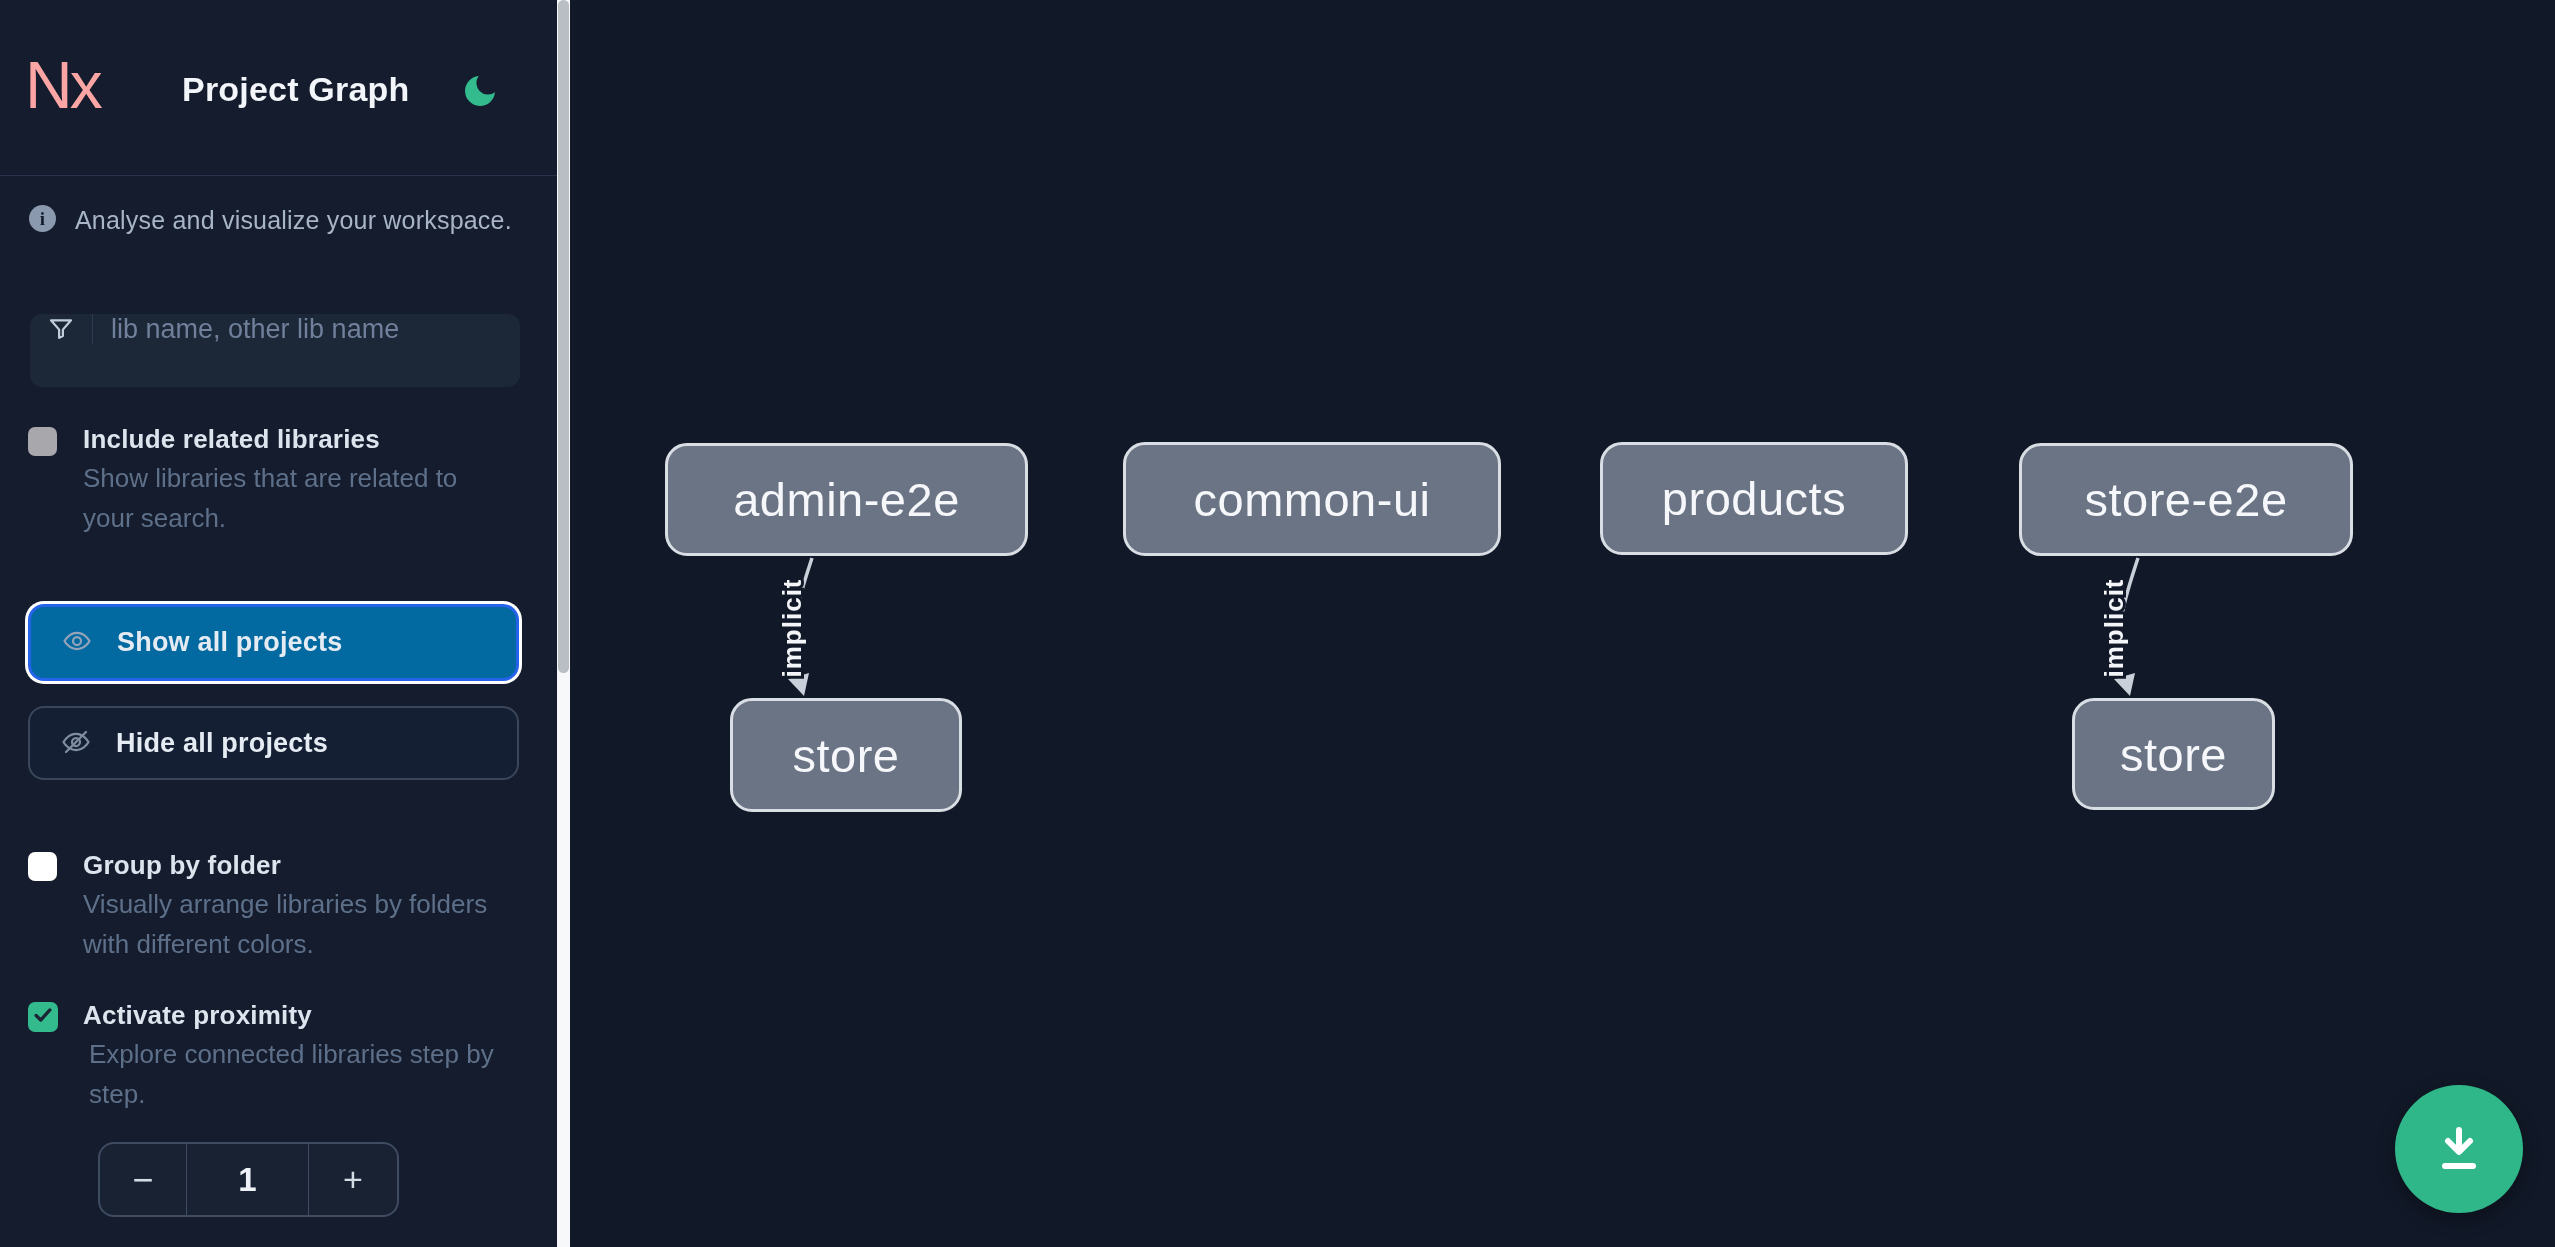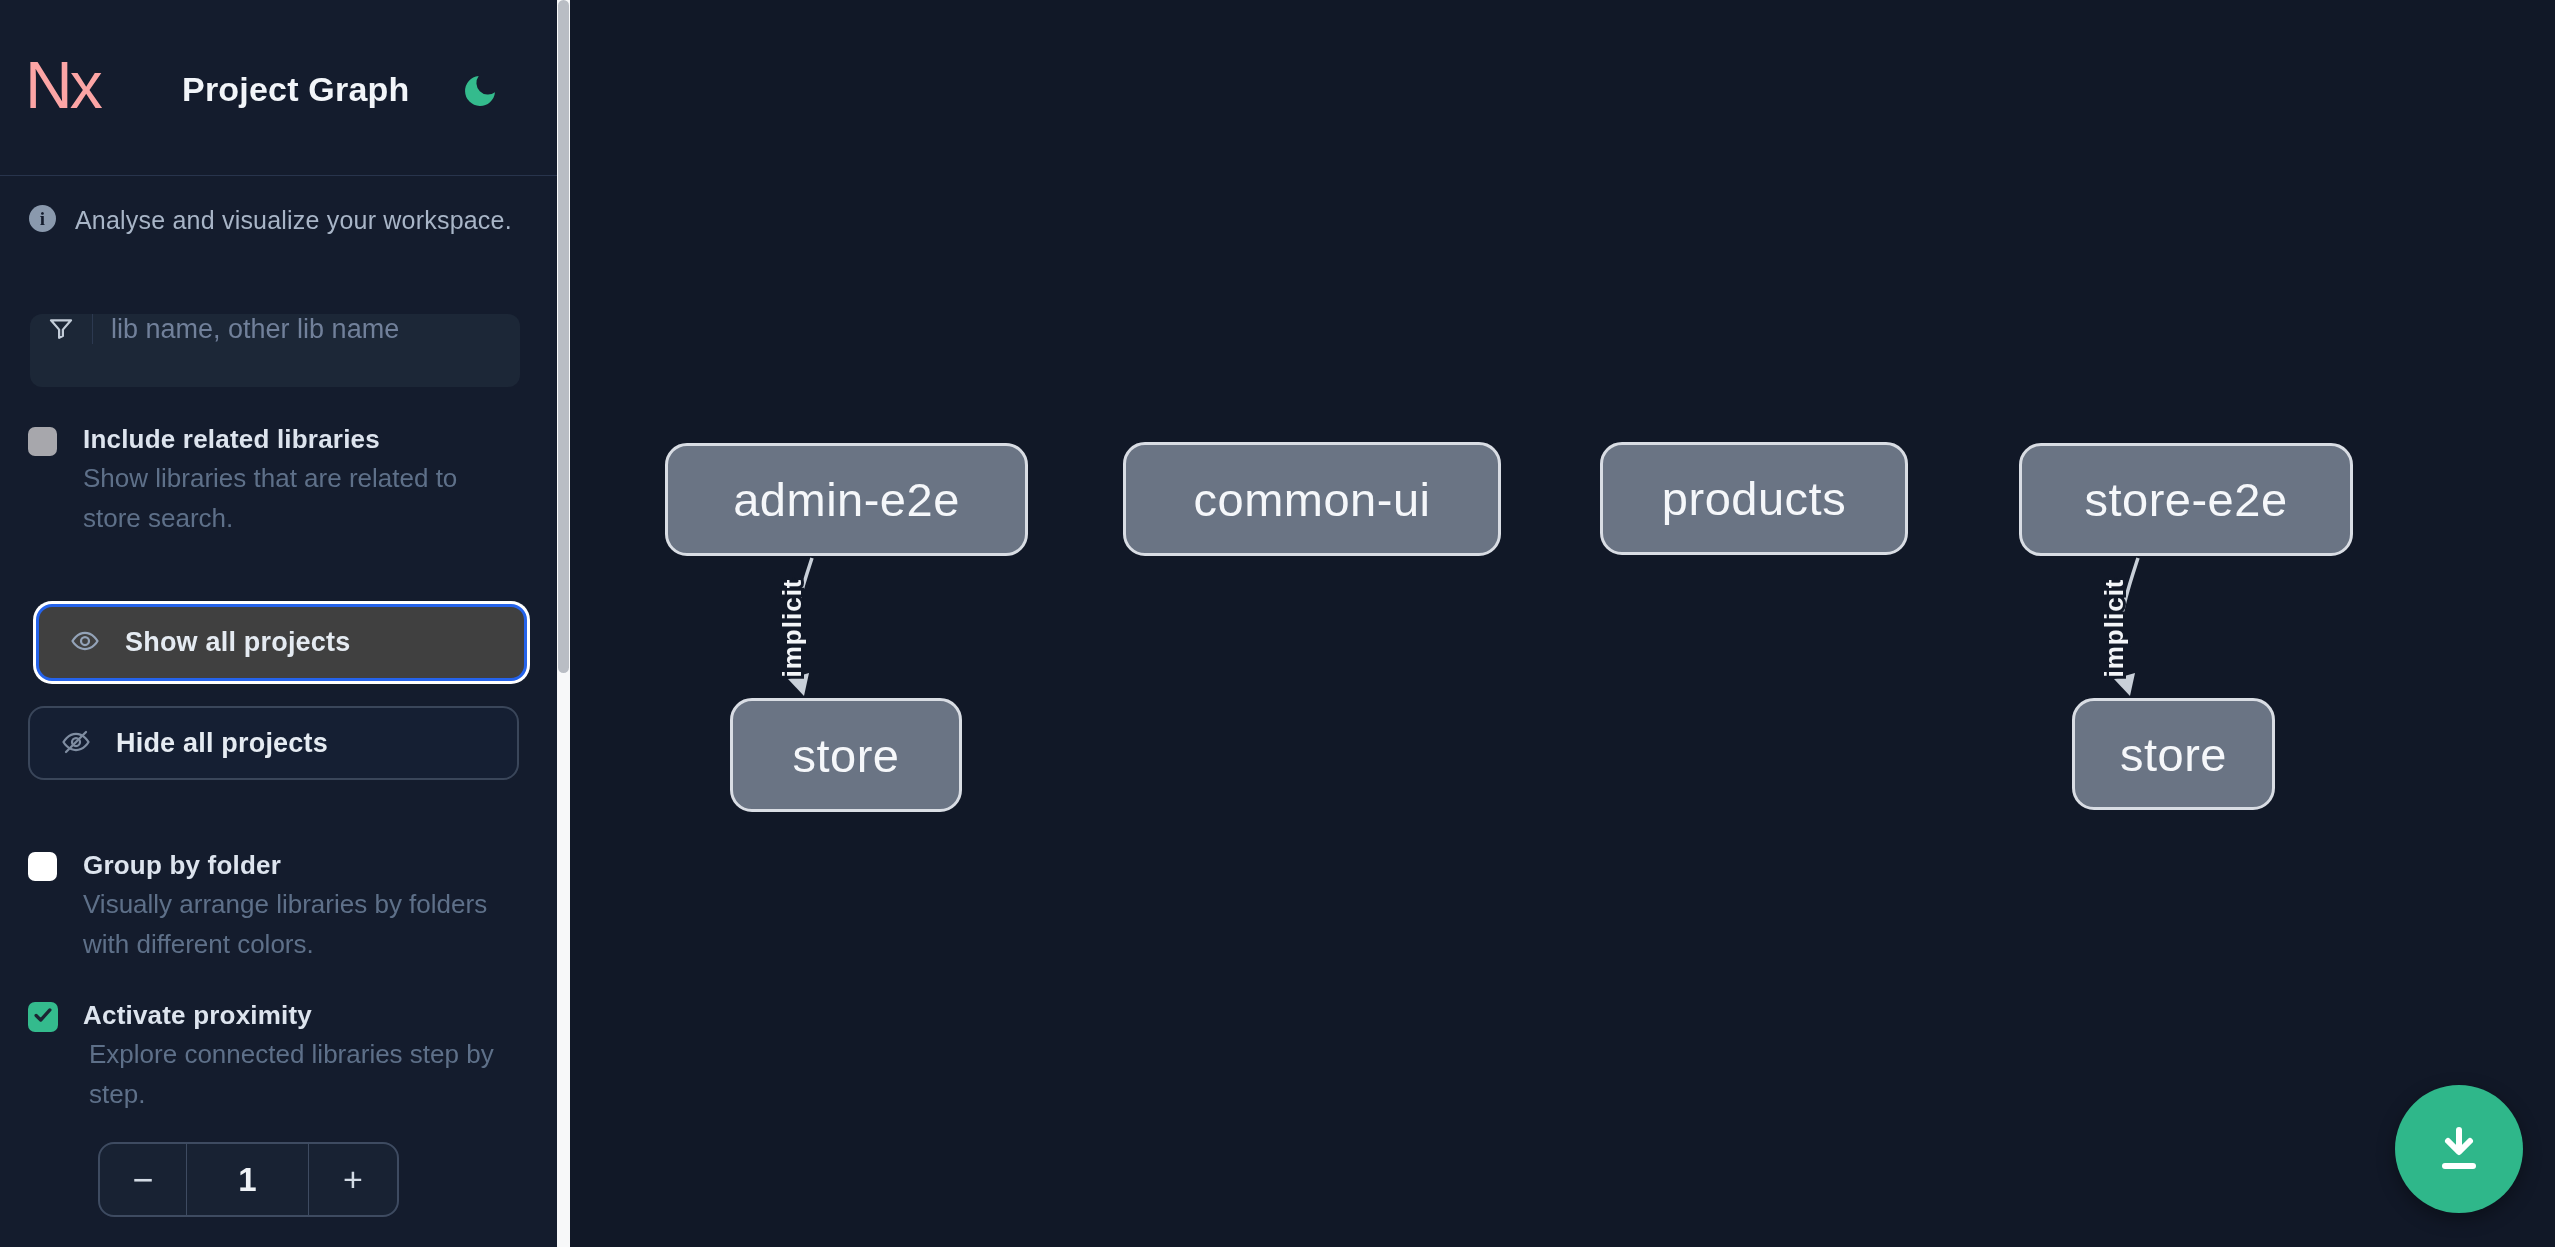--- a/index.html
+++ b/index.html
@@ -35,21 +35,21 @@
   .cb-disabled { background:#a7a7ac; }
   .cb-unchecked { background:#ffffff; }
   .cb-checked { background:#34bb8d; display:flex; align-items:center; justify-content:center; }
 
   .opt-label { font-size:26px; font-weight:700; color:#dde4ee; letter-spacing:0.2px; }
   .opt-desc { width:405px; font-size:26px; line-height:40px; color:#5e7089; }
 
   .side-btn { width:491px; height:77px; border-radius:16px; display:flex; align-items:center;
     padding-left:26px; gap:20px; cursor:pointer; background:#151f33; border:2px solid #3a465a; }
   .side-btn .lbl { font-size:27px; font-weight:700; color:#e5ebf2; letter-spacing:0.2px; }
-  .btn-focused { background:#404040; border:3px solid #2563eb; box-shadow:0 0 0 3px #ffffff;margin-left:8px; }
+  .btn-focused { background:#0369a1; border:3px solid #2563eb; box-shadow:0 0 0 3px #ffffff; }
 
   .stepper { left:98px; top:1142px; width:301px; height:75px; border:2px solid #3e4b61;
     border-radius:16px; background:#182233; display:flex; align-items:stretch; overflow:hidden; }
   .stepper .cell { display:flex; align-items:center; justify-content:center; }
   .step-btn { width:87px; background:transparent; border:none; border-right:1px solid #3e4b61;
     color:#d3dbe5; font-size:36px; cursor:pointer; font-family:"Liberation Sans",sans-serif; }
   .step-btn.plus { width:89px; border-right:none; border-left:1px solid #3e4b61; font-size:34px; }
   .step-value { flex:1; color:#eef2f6; font-size:33px; font-weight:600; }
 
   
@@ -99,21 +99,21 @@
       <span class="funnel-wrap">
         <svg width="30" height="30" viewBox="0 0 24 24" fill="none" stroke="#c3cdd9" stroke-width="1.8" stroke-linejoin="round" stroke-linecap="round">
           <path d="M4 5h16l-6.5 7.5v5L10.5 19v-6.5z"></path>
         </svg>
       </span>
       <input class="filter-input" type="text" placeholder="lib name, other lib name" style="">
     </div>
 
     <span class="abs checkbox cb-disabled" style="left:28px; top:427px;"></span>
     <span class="abs opt-label" style="left:83px; top:424px;">Include related libraries</span>
-    <span class="abs opt-desc" style="left:83px; top:458px;">Show libraries that are related to store search.</span>
+    <span class="abs opt-desc" style="left:83px; top:458px;">Show libraries that are related to your search.</span>
 
     <button class="abs side-btn btn-focused" style="left:28px; top:604px;">
       <span>
         <svg width="40" height="30" viewBox="0 0 24 24" fill="none" stroke="#94a3b8" stroke-width="1.8" stroke-linecap="round" stroke-linejoin="round">
           <path d="M2 12s3.5-6.5 10-6.5S22 12 22 12s-3.5 6.5-10 6.5S2 12 2 12z"></path>
           <circle cx="12" cy="12" r="3.2"></circle>
         </svg>
       </span>
       <span class="lbl">Show all projects</span>
     </button>

